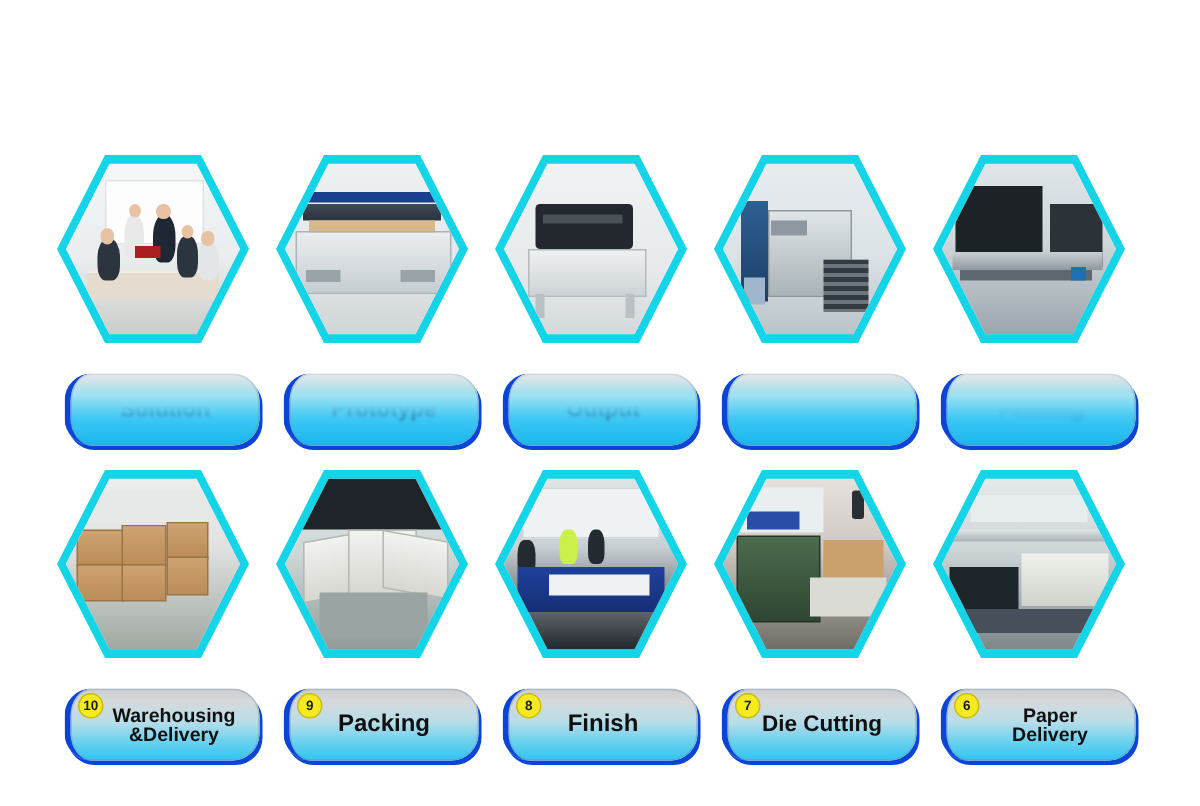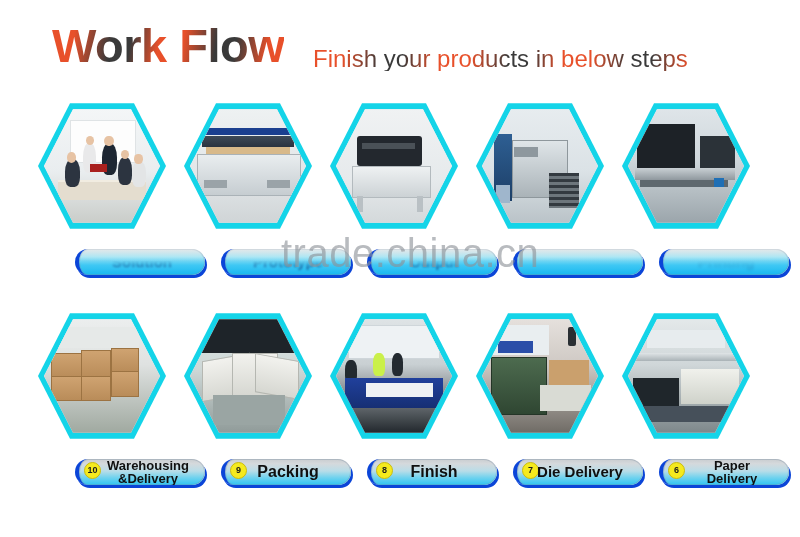--- a/index.html
+++ b/index.html
@@ -41,26 +41,25 @@
   .hex-inner{
     position:absolute;left:6px;top:6px;width:116px;height:116px;
     -webkit-clip-path:polygon(25% 1%,75% 1%,100% 50%,75% 99%,25% 99%,0% 50%);
     clip-path:polygon(25% 1%,75% 1%,100% 50%,75% 99%,25% 99%,0% 50%);
     overflow:hidden;background:#eef1f3;
   }
   .photo{position:absolute;left:0;top:0;width:100%;height:100%;}
 
   
   .btn{
-    position:absolute;width:126px;height:26px;border-radius:18px;
+    position:absolute;width:126px;height:48px;border-radius:18px;
     background:linear-gradient(180deg,#c9cdd0 0%,#d5d9dc 18%,#b9dde8 46%,#6fd2ee 72%,#2fc4f2 100%);
     border-left:4px solid #0b45d8;
     box-shadow:2px 3px 0 0 #0b45d8, 0 0 0 1px rgba(120,140,160,.35) inset;
     overflow:hidden;
-    margin-left:32px;
   }
   .btn .badge{
     position:absolute;left:5px;top:3px;width:15px;height:15px;border-radius:50%;
     background:#f5ea1e;border:1px solid #c9bb10;
     color:#1b1b1b;font-size:9px;font-weight:bold;line-height:14px;text-align:center;
   }
   .btn .btn-label{
     position:absolute;left:0;right:0;top:0;bottom:0;
     display:flex;align-items:center;justify-content:center;
     color:#101010;font-size:16px;font-weight:bold;line-height:1.02;
@@ -158,24 +157,20 @@
   .s-mount{background:linear-gradient(180deg,#e4e9ea 0%,#d0d7d9 40%,#7c8689 100%);}
   .s-mount .rail{left:4%;top:30%;width:92%;height:7%;background:linear-gradient(180deg,#dfe4e6,#a9b2b6);}
   .s-mount .dkm{left:4%;top:52%;width:40%;height:36%;background:#1f262b;}
   .s-mount .pap{left:46%;top:44%;width:50%;height:30%;background:linear-gradient(180deg,#f0f1ec,#cfd2ca);}
 </style>
 </head>
 <body>
 
 <div id="stage">
 
-  <div class="header">
-    <div class="title">Work Flow</div>
-    <div class="subtitle">Finish your products in below steps</div>
-  </div>
 
   <div class="hex-row row1">
 
     <div class="hex-cell" style="left:38px">
       <div class="hex-outer">
         <div class="hex-inner">
           <div class="photo sc s-meeting">
             <i class="wb"></i>
               <i class="tbl"></i>
             <i class="p" style="left:18%;top:44%;width:13%;height:24%"></i>
@@ -263,21 +258,20 @@
       <span class="btn-label">Output</span>
     </div>
     <div class="btn faded ghost" style="left:481px;top:249px;">
       <span class="btn-label"></span>
     </div>
     <div class="btn faded ghost" style="left:627px;top:249px;">
       <span class="btn-label">Printing</span>
     </div>
   </div>
 
-  <div class="watermark">trade.china.cn</div>
 
   <div class="hex-row row2">
 
     <div class="hex-cell" style="left:38px">
       <div class="hex-outer">
         <div class="hex-inner">
           <div class="photo sc s-ware">
             <i class="ctn" style="left:6%;top:30%;width:26%;height:20%"></i>
             <i class="ctn" style="left:6%;top:50%;width:26%;height:20%"></i>
             <i class="ctn" style="left:32%;top:28%;width:24%;height:22%"></i>
@@ -358,21 +352,21 @@
     <div class="btn" style="left:189px;top:459px;">
       <span class="badge">9</span>
       <span class="btn-label">Packing</span>
     </div>
     <div class="btn" style="left:335px;top:459px;">
       <span class="badge">8</span>
       <span class="btn-label">Finish</span>
     </div>
     <div class="btn wide-label" style="left:481px;top:459px;">
       <span class="badge">7</span>
-      <span class="btn-label">Die Delivery</span>
+      <span class="btn-label">Die Cutting</span>
     </div>
     <div class="btn two-line" style="left:627px;top:459px;">
       <span class="badge">6</span>
       <span class="btn-label">Paper
 Delivery</span>
     </div>
   </div>
 
 </div>
 

